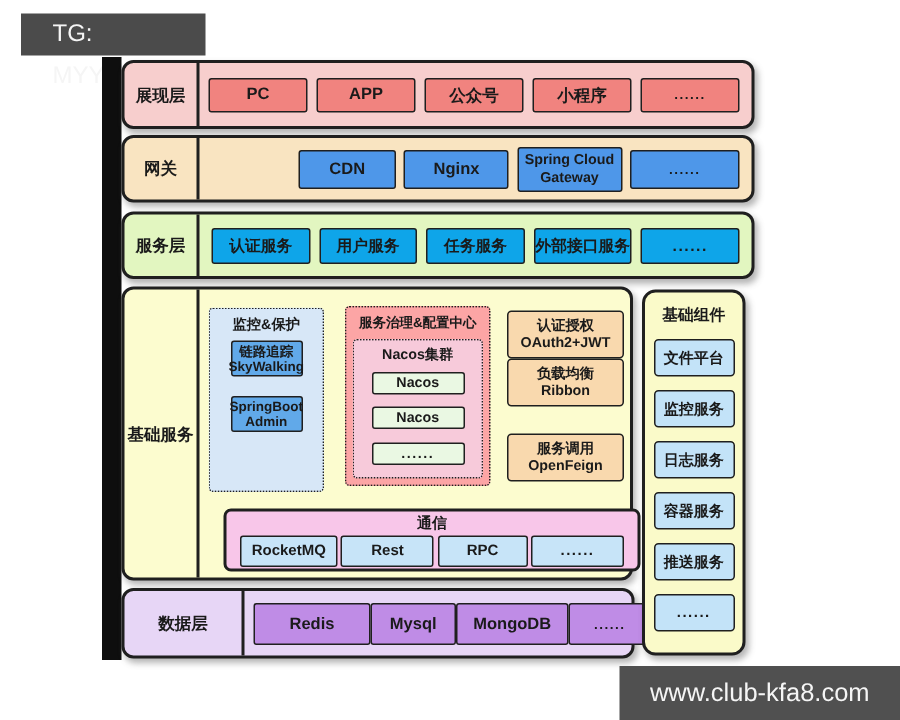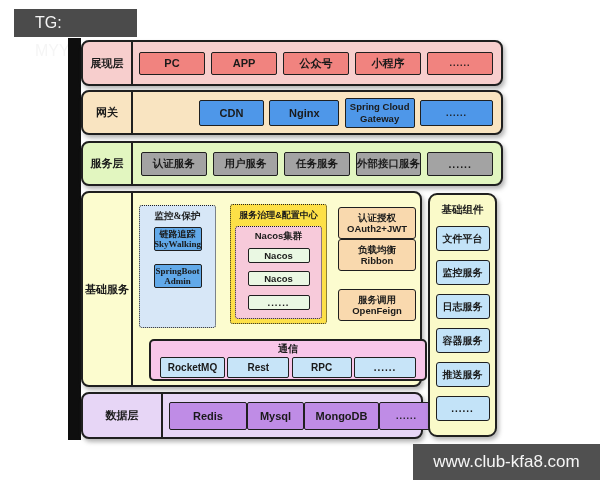--- a/index.html
+++ b/index.html
@@ -20,27 +20,27 @@
   .dots{font-size:9px;letter-spacing:1px;}
   
   .row1{left:81px;top:40px;width:422px;height:46px;background:#f7cecd;}
   .row1 .content{gap:6px;padding:0 8px 0 6px;}
   .row1 .box{flex:1;height:23px;background:#f1837f;}
   .row2{left:81px;top:90px;width:422px;height:45px;background:#f9e4c1;gap:36px;}
   .row2 .content{padding:0 8px 0 30px;justify-content:space-between;}
   .row2 .box{background:#4e97e9;height:26px;}
   .row3{left:81px;top:141px;width:422px;height:45px;background:#e2f6c0;}
   .row3 .content{gap:6px;padding:0 8px;}
-  .row3 .box{flex:1;height:24px;background:#a3a3a3;font-size:10.5px;}
+  .row3 .box{flex:1;height:24px;background:#0ea5e9;font-size:10.5px;}
   .row4{left:81px;top:191px;width:341px;height:196px;background:#fcfccf;}
   .row4 .inner{position:absolute;box-sizing:border-box;}
-  .monitor{left:56px;top:12px;width:77px;height:123px;border:1.5px dotted #1f1f1f;border-radius:3px;background:#d7e7f7;font-family:Liberation Serif, serif;}
+  .monitor{left:56px;top:12px;width:77px;height:123px;border:1.5px dotted #1f1f1f;border-radius:3px;background:#d7e7f7;}
   .monitor .ttl{font-size:9.5px;font-weight:bold;text-align:center;margin-top:4px;}
   .monitor .box{width:48px;height:24px;margin:0 auto;background:#61a9e9;font-size:9px;line-height:1.15;}
-  .governance{left:147px;top:11px;width:97px;height:120px;border:1.5px dotted #1f1f1f;border-radius:3px;background:#fde047;}
+  .governance{left:147px;top:11px;width:97px;height:120px;border:1.5px dotted #1f1f1f;border-radius:3px;background:#fca5a5;}
   .governance .ttl{font-size:9px;font-weight:bold;text-align:center;margin-top:4px;}
   .cluster{width:87px;height:93px;margin:4px auto 0;border:1.5px dotted #1f1f1f;border-radius:3px;background:#f7cada;box-sizing:border-box;}
   .cluster .ttl{font-size:9.5px;font-weight:bold;text-align:center;margin-top:3px;}
   .cluster .box{width:62px;height:15px;margin:0 auto;background:#eaf8e3;font-size:9.5px;}
   .sidebox{left:255px;width:78px;height:32px;background:#f9d9ae;border:1.5px solid #1f1f1f;border-radius:3px;
     display:flex;align-items:center;justify-content:center;text-align:center;font-size:9.5px;font-weight:bold;line-height:1.2;box-sizing:border-box;}
   .comm{left:54px;top:146px;width:278px;height:42px;border:2px solid #1f1f1f;border-radius:5px;background:#f8c6e9;margin-left:12px;}
   .comm .ttl{font-size:10px;font-weight:bold;text-align:center;margin-top:1px;}
   .comm .boxes{display:flex;justify-content:space-between;padding:1px 9px 0;}
   .comm .box{background:#c7e4f8;height:21px;font-size:10px;}

